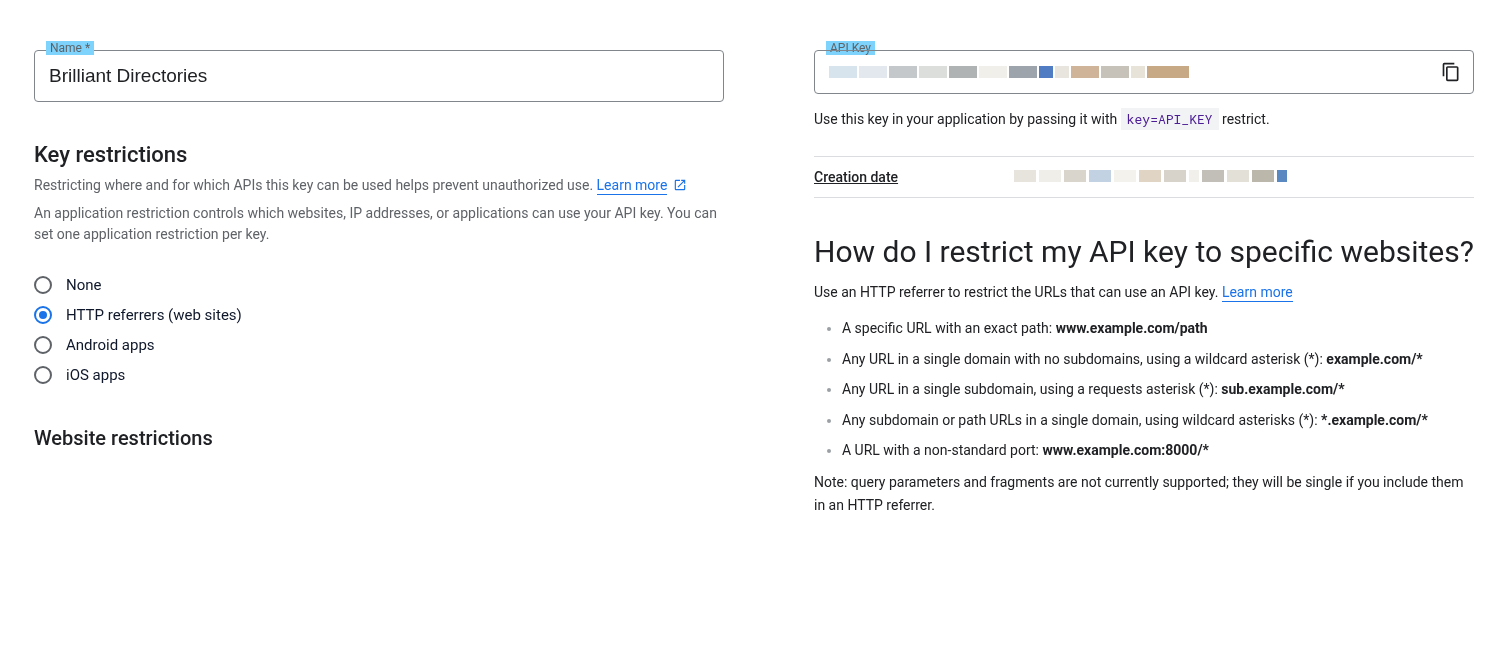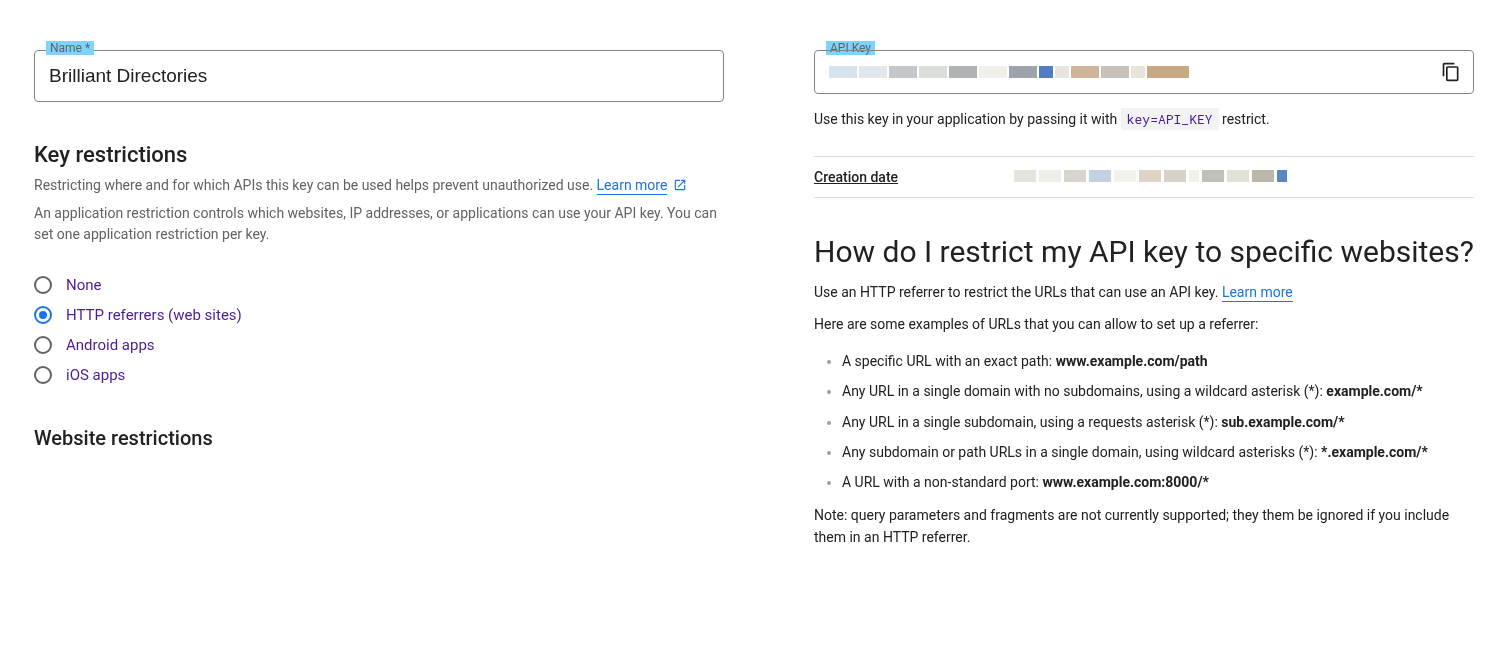--- a/index.html
+++ b/index.html
@@ -94,21 +94,21 @@
     border-color: #1a73e8;
   }
   .radio-row.selected .radio-circle::after {
     content: "";
     position: absolute;
     top: 3px; left: 3px;
     width: 8px; height: 8px;
     border-radius: 50%;
     background: #1a73e8;
   }
-  .radio-label { font-size: 15px; color: #4c1d95; }
+  .radio-label { font-size: 15px; color: #0f172a; }
   
   .outlined-field.key-field { margin-top: 50px; }
   .key-box {
     position: relative;
     width: 100%;
     height: 44px;
     border: 1px solid #80868b;
     border-radius: 4px;
     display: flex;
     align-items: center;
@@ -292,23 +292,22 @@
           <span style="width: 22px; background: rgb(188, 183, 171);"></span>
           <span style="width: 10px; background: rgb(90, 136, 192);"></span>
         </div>
     </div>
 
     <h3 class="help-heading">How do I restrict my API key to specific websites?</h3>
     <p class="help-text">
       <span>Use an HTTP referrer to restrict the URLs that can use an API key.</span>
       <a href="#" class="link">Learn more</a>
     </p>
-    <p class="help-text">Here are some examples of URLs that you can allow to set up a referrer:</p>
     <ul class="examples" id="examples">
         <li><span>A specific URL with an exact path: </span><span class="bold">www.example.com/path</span></li>
         <li><span>Any URL in a single domain with no subdomains, using a wildcard asterisk (*): </span><span class="bold">example.com/*</span></li>
         <li><span>Any URL in a single subdomain, using a requests asterisk (*): </span><span class="bold">sub.example.com/*</span></li>
         <li><span>Any subdomain or path URLs in a single domain, using wildcard asterisks (*): </span><span class="bold">*.example.com/*</span></li>
         <li><span>A URL with a non-standard port: </span><span class="bold">www.example.com:8000/*</span></li>
       </ul>
-    <p class="help-text">Note: query parameters and fragments are not currently supported; they them be ignored if you include them in an HTTP referrer.</p>
+    <p class="help-text">Note: query parameters and fragments are not currently supported; they will be single if you include them in an HTTP referrer.</p>
   </div>
 </div>
 
 </body></html>

